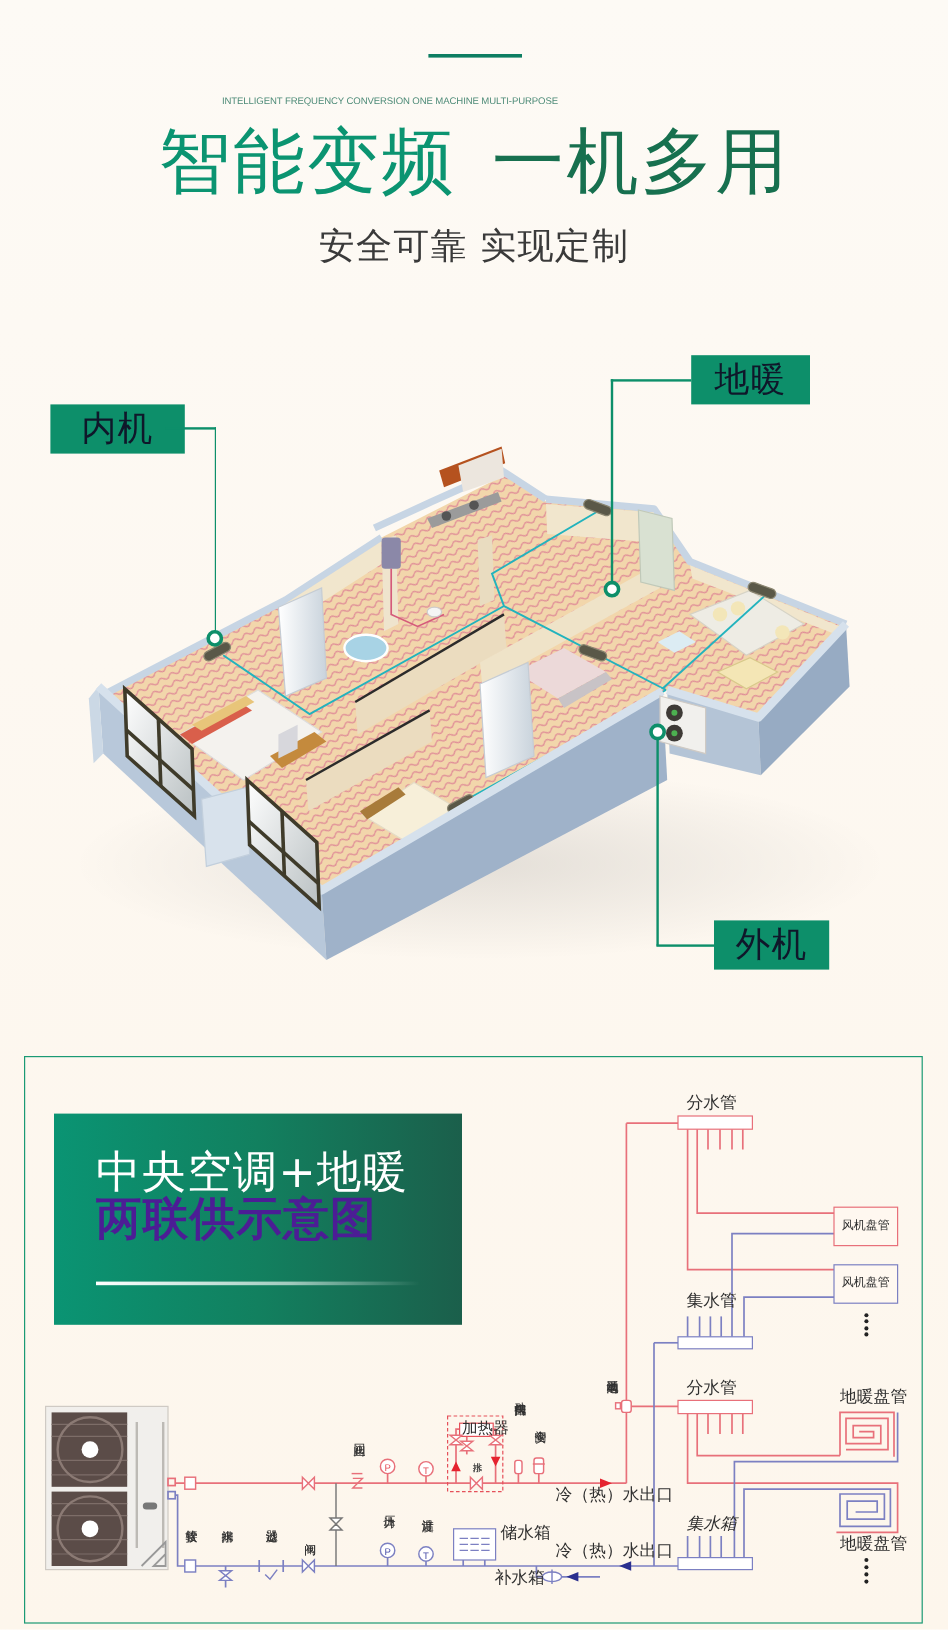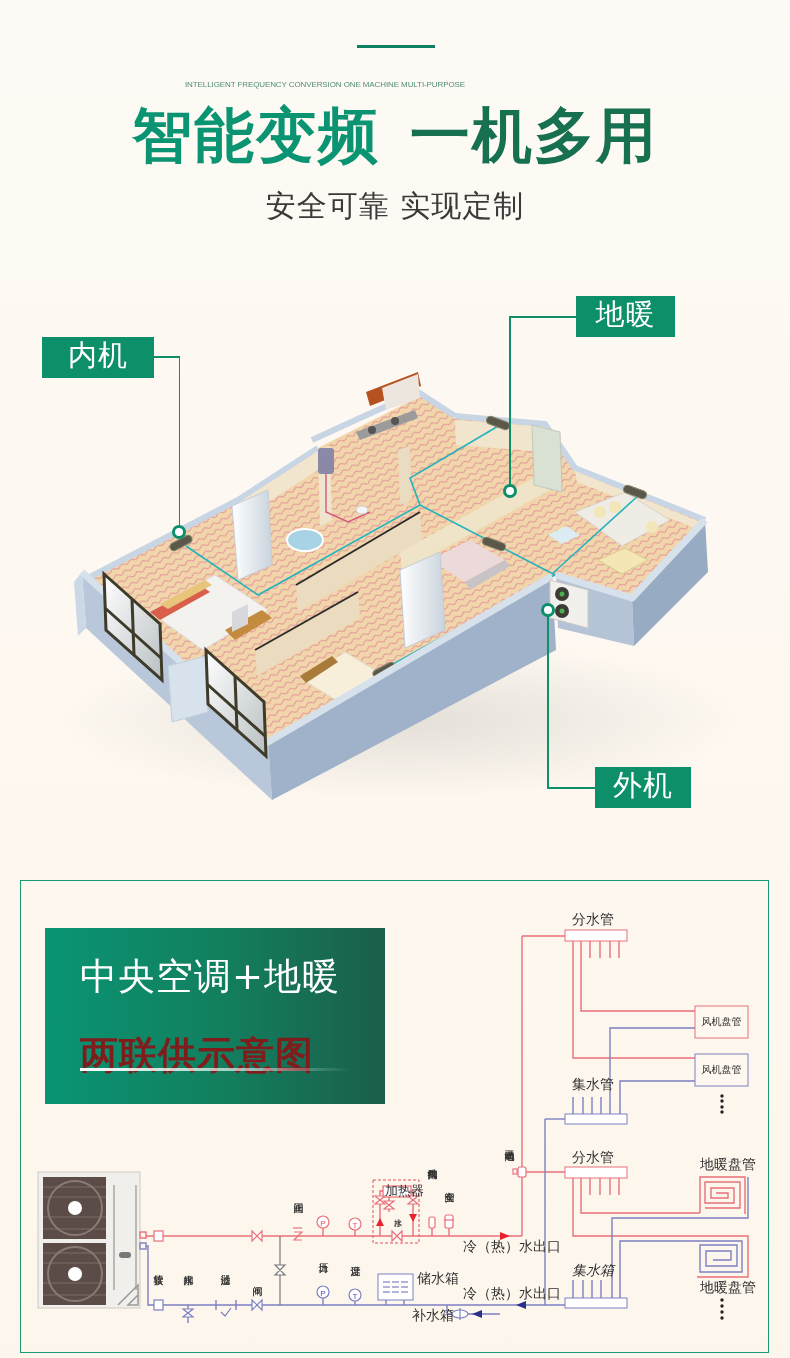--- a/index.html
+++ b/index.html
@@ -6,33 +6,33 @@
   body{
     width:790px;height:1358px;position:relative;overflow:hidden;
     background:linear-gradient(180deg,#fdfaf5 0%,#fdf8f1 40%,#fdf6ec 100%);
     font-family:"DejaVu Sans","Liberation Sans",sans-serif;color:#333;
   }
   .abs{position:absolute;}
   
   .top-rule{left:357px;top:45px;width:78px;height:3px;background:#0d7e62;}
   .tagline{left:0;width:650px;top:80px;text-align:center;font-family:"Liberation Sans",sans-serif;
     font-size:8px;letter-spacing:-0.1px;color:#4f8c79;}
-  .title{left:0;width:790px;top:100px;text-align:center;font-size:60px;font-weight:bold;line-height:70px;letter-spacing:2px;}
+  .title{left:0;width:790px;top:100px;text-align:center;font-size:60px;font-weight:normal;line-height:70px;letter-spacing:2px;}
   .title .l{color:#0b9471;}
   .title .r{color:#17704f;margin-left:30px;}
   .subtitle{left:0;width:790px;top:186px;text-align:center;font-size:30px;line-height:40px;color:#3a3a3a;letter-spacing:1px;}
   
-  .callout{background:#0d8f6a;color:#ffffff;font-size:29px;line-height:41px;text-align:center;letter-spacing:1px;font-family:Liberation Mono, monospace;}
+  .callout{background:#0d8f6a;color:#0f172a;font-size:29px;line-height:41px;text-align:center;letter-spacing:1px;}
   .cl-line{background:#0d8f6a;}
   .dot{width:8px;height:8px;border:3px solid #0d8f6a;border-radius:50%;background:#fff;}
   
   .frame{left:20px;top:880px;width:749px;height:473px;border:1.6px solid #1a9a74;box-sizing:border-box;}
   .panel{left:45px;top:928px;width:340px;height:176px;background:linear-gradient(90deg,#0a9473 0%,#12805f 50%,#1b5f4b 100%);}
   .panel-l1{left:80px;top:955px;font-size:37px;line-height:44px;color:#fff;letter-spacing:1px;}
-  .panel-l2{left:80px;top:1032px;font-size:38px;line-height:46px;color:#7f1d1d;font-weight:bold;letter-spacing:1px;}
+  .panel-l2{left:80px;top:992px;font-size:38px;line-height:46px;color:#4c1d95;font-weight:bold;letter-spacing:1px;}
   .panel-bar{left:80px;top:1068px;width:270px;height:3px;background:linear-gradient(90deg,#ffffff 0%,rgba(255,255,255,0.6) 60%,rgba(255,255,255,0) 100%);}
   .lbl{font-size:14px;line-height:12px;color:#2f2f2f;white-space:nowrap;}
   .vlbl{font-size:10px;line-height:10px;color:#2f2f2f;writing-mode:vertical-rl;text-orientation:upright;letter-spacing:0;}
   .boxlbl{font-size:10px;line-height:32px;text-align:center;color:#2f2f2f;}
 </style>
 </head>
 <body>
 
 <div class="abs top-rule"></div>
 <div class="abs tagline">INTELLIGENT FREQUENCY CONVERSION ONE MACHINE MULTI-PURPOSE</div>

